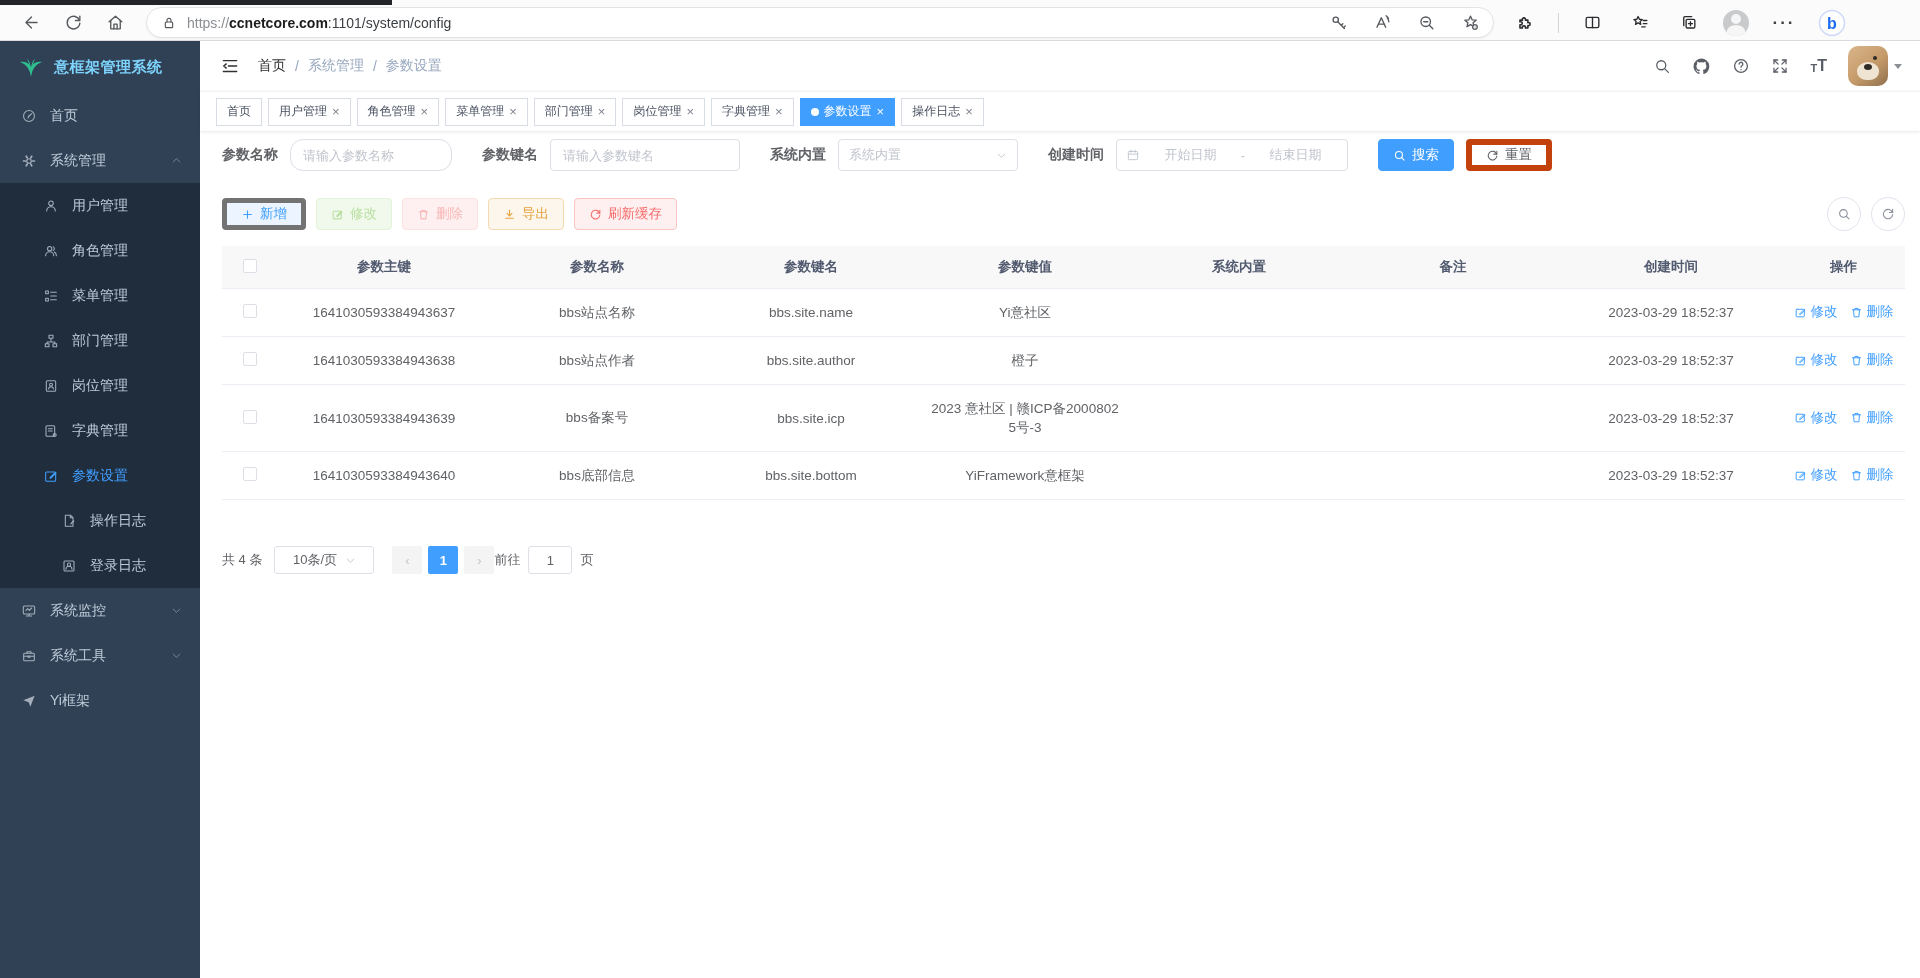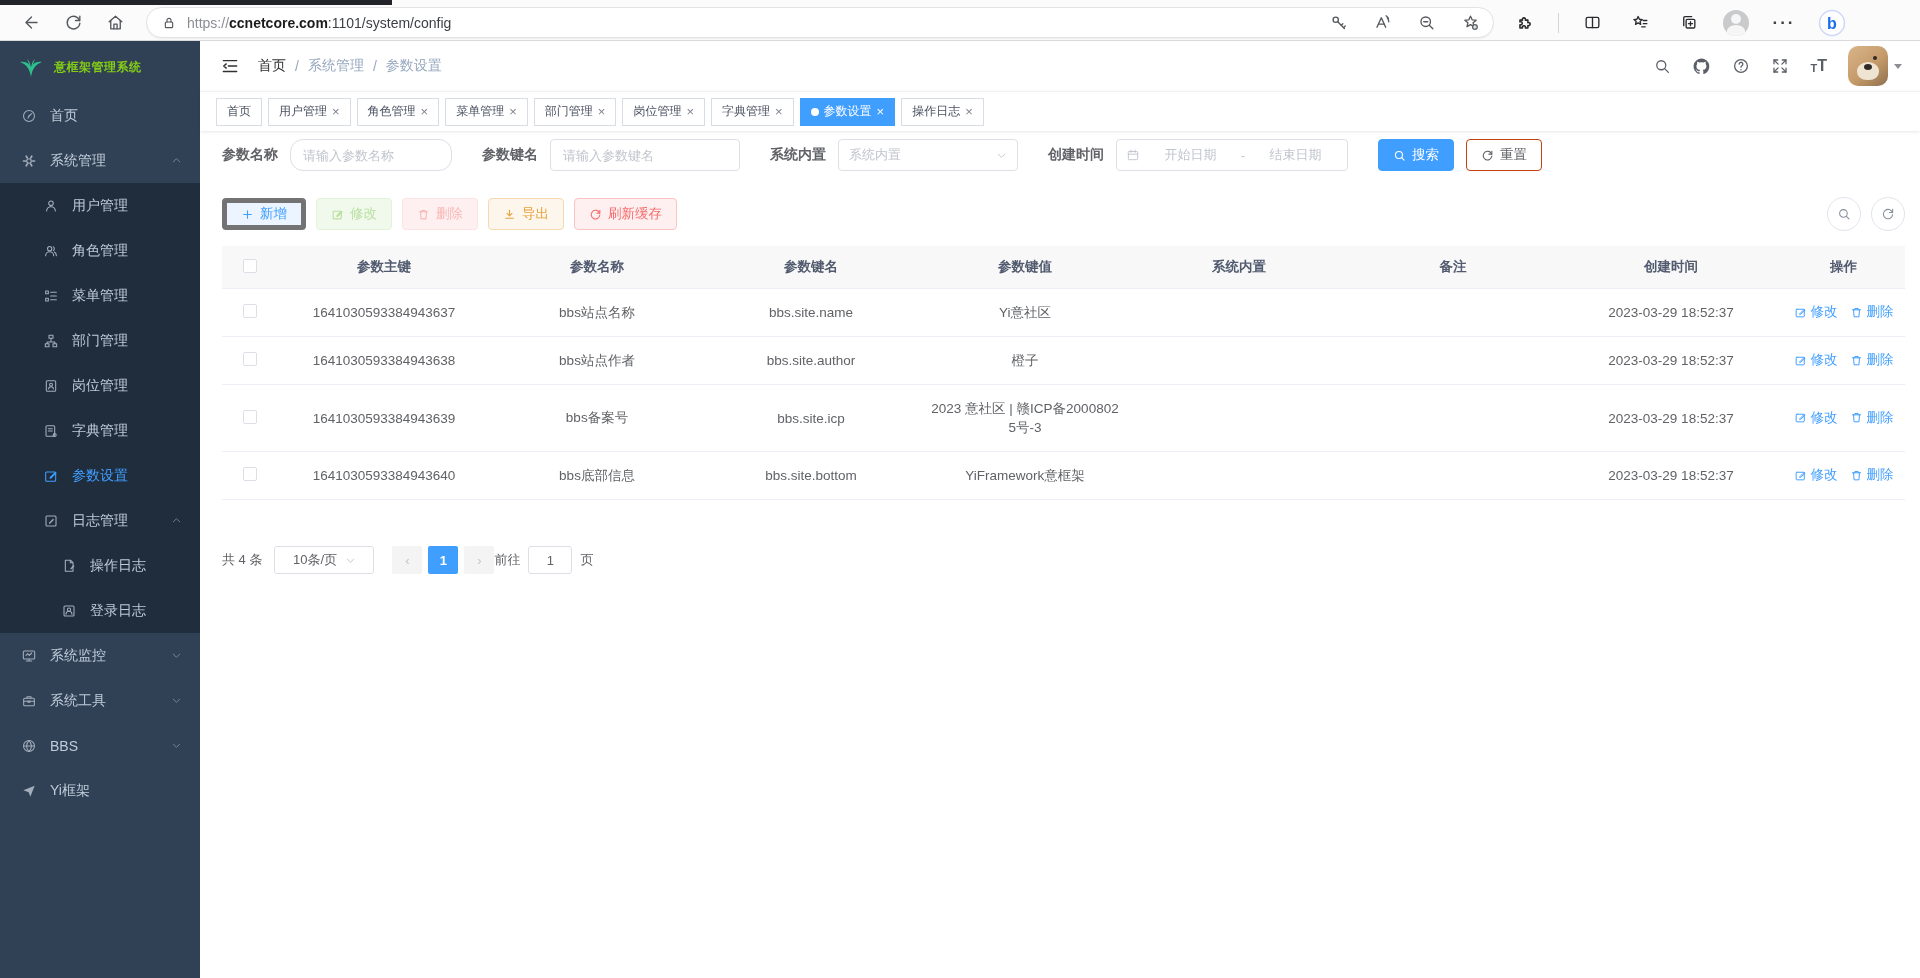--- a/index.html
+++ b/index.html
@@ -24,21 +24,21 @@
   .v-div { width:1px; height:20px; background:#d4d4d8; }
   .profile-circle { width:26px; height:26px; border-radius:50%; background:#c9cacc; position:relative; overflow:hidden; }
   .profile-circle::before { content:""; position:absolute; left:8px; top:4px; width:10px; height:10px; border-radius:50%; background:#f6f6f6; }
   .profile-circle::after { content:""; position:absolute; left:4px; top:15px; width:18px; height:12px; border-radius:50% 50% 0 0; background:#f6f6f6; }
   .dots-ic { font-size:17px; letter-spacing:2px; color:#3c3f43; font-weight:700; line-height:10px; }
 
   
   .app { display:flex; height:937px; }
   .sidebar { width:200px; background:#304156; flex:0 0 200px; overflow:hidden; }
   .logo-row { height:52px; display:flex; align-items:center; gap:10px; padding-left:18px; }
-  .logo-title { color:#84cc16; font-size:12px; font-weight:700; letter-spacing:.5px; }
+  .logo-title { color:#7dd3fc; font-size:15px; font-weight:700; letter-spacing:.5px; }
   .menu-item { height:45px; display:flex; align-items:center; padding:0 18px 0 20px; color:#bfcbd9; font-size:14px; cursor:pointer; }
   .menu-item .mi { width:18px; display:flex; justify-content:center; margin-right:12px; color:#a3aeba; }
   .menu-item.sub { padding-left:42px; background:#1f2d3d; }
   .menu-item.subsub { padding-left:60px; background:#1f2d3d; }
   .menu-item.active { color:#409eff; }
   .menu-item.active .mi { color:#409eff; }
   .caret { margin-left:auto; color:#8e9aac; display:flex; }
   .si { width:16px; height:16px; fill:none; stroke:currentColor; stroke-width:1.6; stroke-linecap:round; stroke-linejoin:round; }
 
   .main { flex:1; display:flex; flex-direction:column; background:#fff; min-width:0; }
@@ -78,21 +78,21 @@
   .f-input { height:32px; border:1px solid #dcdfe6; border-radius:4px; padding:0 12px; font-size:13px; color:#606266; font-family:inherit; }
   .f-input::placeholder { color:#c0c4cc; }
   .f-group { display:flex; align-items:center; margin-right:30px; }
   .f-select { width:180px; height:32px; border:1px solid #dcdfe6; border-radius:4px; padding:0 10px; display:flex; align-items:center; color:#c0c4cc; font-size:13px; cursor:pointer; background:#fff; }
   .f-select .sel-caret { margin-left:auto; }
   .d-range { width:232px; height:32px; border:1px solid #dcdfe6; border-radius:4px; display:flex; align-items:center; padding:0 9px; gap:8px; font-size:13px; color:#c0c4cc; background:#fff; }
   .d-range .dr-part { flex:1; text-align:center; }
   .btn { height:32px; border-radius:4px; padding:0 14px; font-size:13.5px; display:inline-flex; align-items:center; gap:6px; cursor:pointer; font-family:inherit; }
   .btn svg { width:13px; height:13px; fill:none; stroke:currentColor; stroke-width:2; stroke-linecap:round; stroke-linejoin:round; }
   .btn-primary { background:#409eff; border:1px solid #409eff; color:#fff; }
-  .btn-plain { background:#fff; border:1px solid #c2410c; color:#606266; }
+  .btn-plain { background:#fff; border:6px solid #c2410c; color:#606266; }
   .gap12 { width:12px; }
 
   .toolbar-row { display:flex; align-items:center; margin-bottom:15px; }
   .tb-gap { width:10px; }
   .btn-add { background:#ecf5ff; border:5px solid #737373; color:#409eff; }
   .btn-edit-dis { background:#f0f9eb; border:1px solid #e1f3d8; color:#b9dfa1; cursor:not-allowed; }
   .btn-del-dis { background:#fef0f0; border:1px solid #fde2e2; color:#f8b6b6; cursor:not-allowed; }
   .btn-export { background:#fdf6ec; border:1px solid #f5dab1; color:#e6a23c; }
   .btn-cache { background:#fef0f0; border:1px solid #fbc4c4; color:#f56c6c; }
   .tb-right { margin-left:auto; display:flex; gap:10px; }
@@ -339,34 +339,20 @@
     <div class="menu-item sub active">
       <span class="mi">
           <svg class="si" viewBox="0 0 24 24">
             <rect x="4" y="6" width="15" height="14" rx="1.5"></rect>
             <path d="M10 14l8.5-8.5 2 2L12 16h-2z" fill="currentColor" stroke="none"></path>
           </svg>
         </span>
       <span>参数设置</span>
     </div>
 
-    <div class="menu-item sub">
-      <span class="mi">
-          <svg class="si" viewBox="0 0 24 24">
-            <rect x="4.5" y="4.5" width="15" height="15" rx="1.5"></rect>
-            <path d="M9 14.5l6-6 1.5 1.5-6 6H9z" fill="currentColor" stroke="none"></path>
-          </svg>
-        </span>
-      <span>日志管理</span>
-      <span class="caret">
-          <svg class="si" style="width:11px;height:11px" viewBox="0 0 24 24">
-            <path d="M5 15l7-7 7 7"></path>
-          </svg>
-        </span>
-    </div>
     <div class="menu-item subsub">
       <span class="mi">
           <svg class="si" viewBox="0 0 24 24">
             <path d="M6.5 3.5h8l3.5 3.5V20h-11.5z"></path>
             <path d="M14 3.5V7h3.5"></path>
             <path d="M15 16l4-4" stroke-width="2"></path>
           </svg>
         </span>
       <span>操作日志</span>
     </div>
@@ -399,35 +385,20 @@
     <div class="menu-item">
       <span class="mi">
           <svg class="si" viewBox="0 0 24 24">
             <rect x="4" y="8" width="16" height="11" rx="1.5"></rect>
             <path d="M9 8V5.5h6V8"></path>
             <path d="M4 12.5h16"></path>
             <path d="M10.5 11.5v2.5h3v-2.5"></path>
           </svg>
         </span>
       <span>系统工具</span>
-      <span class="caret">
-          <svg class="si" style="width:11px;height:11px" viewBox="0 0 24 24">
-            <path d="M5 9l7 7 7-7"></path>
-          </svg>
-        </span>
-    </div>
-    <div class="menu-item">
-      <span class="mi">
-          <svg class="si" viewBox="0 0 24 24">
-            <circle cx="12" cy="12" r="8.2"></circle>
-            <path d="M3.8 12h16.4"></path>
-            <path d="M12 3.8c-4.8 4.8-4.8 11.6 0 16.4 4.8-4.8 4.8-11.6 0-16.4z"></path>
-          </svg>
-        </span>
-      <span>BBS</span>
       <span class="caret">
           <svg class="si" style="width:11px;height:11px" viewBox="0 0 24 24">
             <path d="M5 9l7 7 7-7"></path>
           </svg>
         </span>
     </div>
     <div class="menu-item">
       <span class="mi">
           <svg class="si" viewBox="0 0 24 24">
             <path d="M3.5 11L20.5 4l-6.5 16.5-2.5-6.5z" fill="currentColor" stroke="none"></path>

